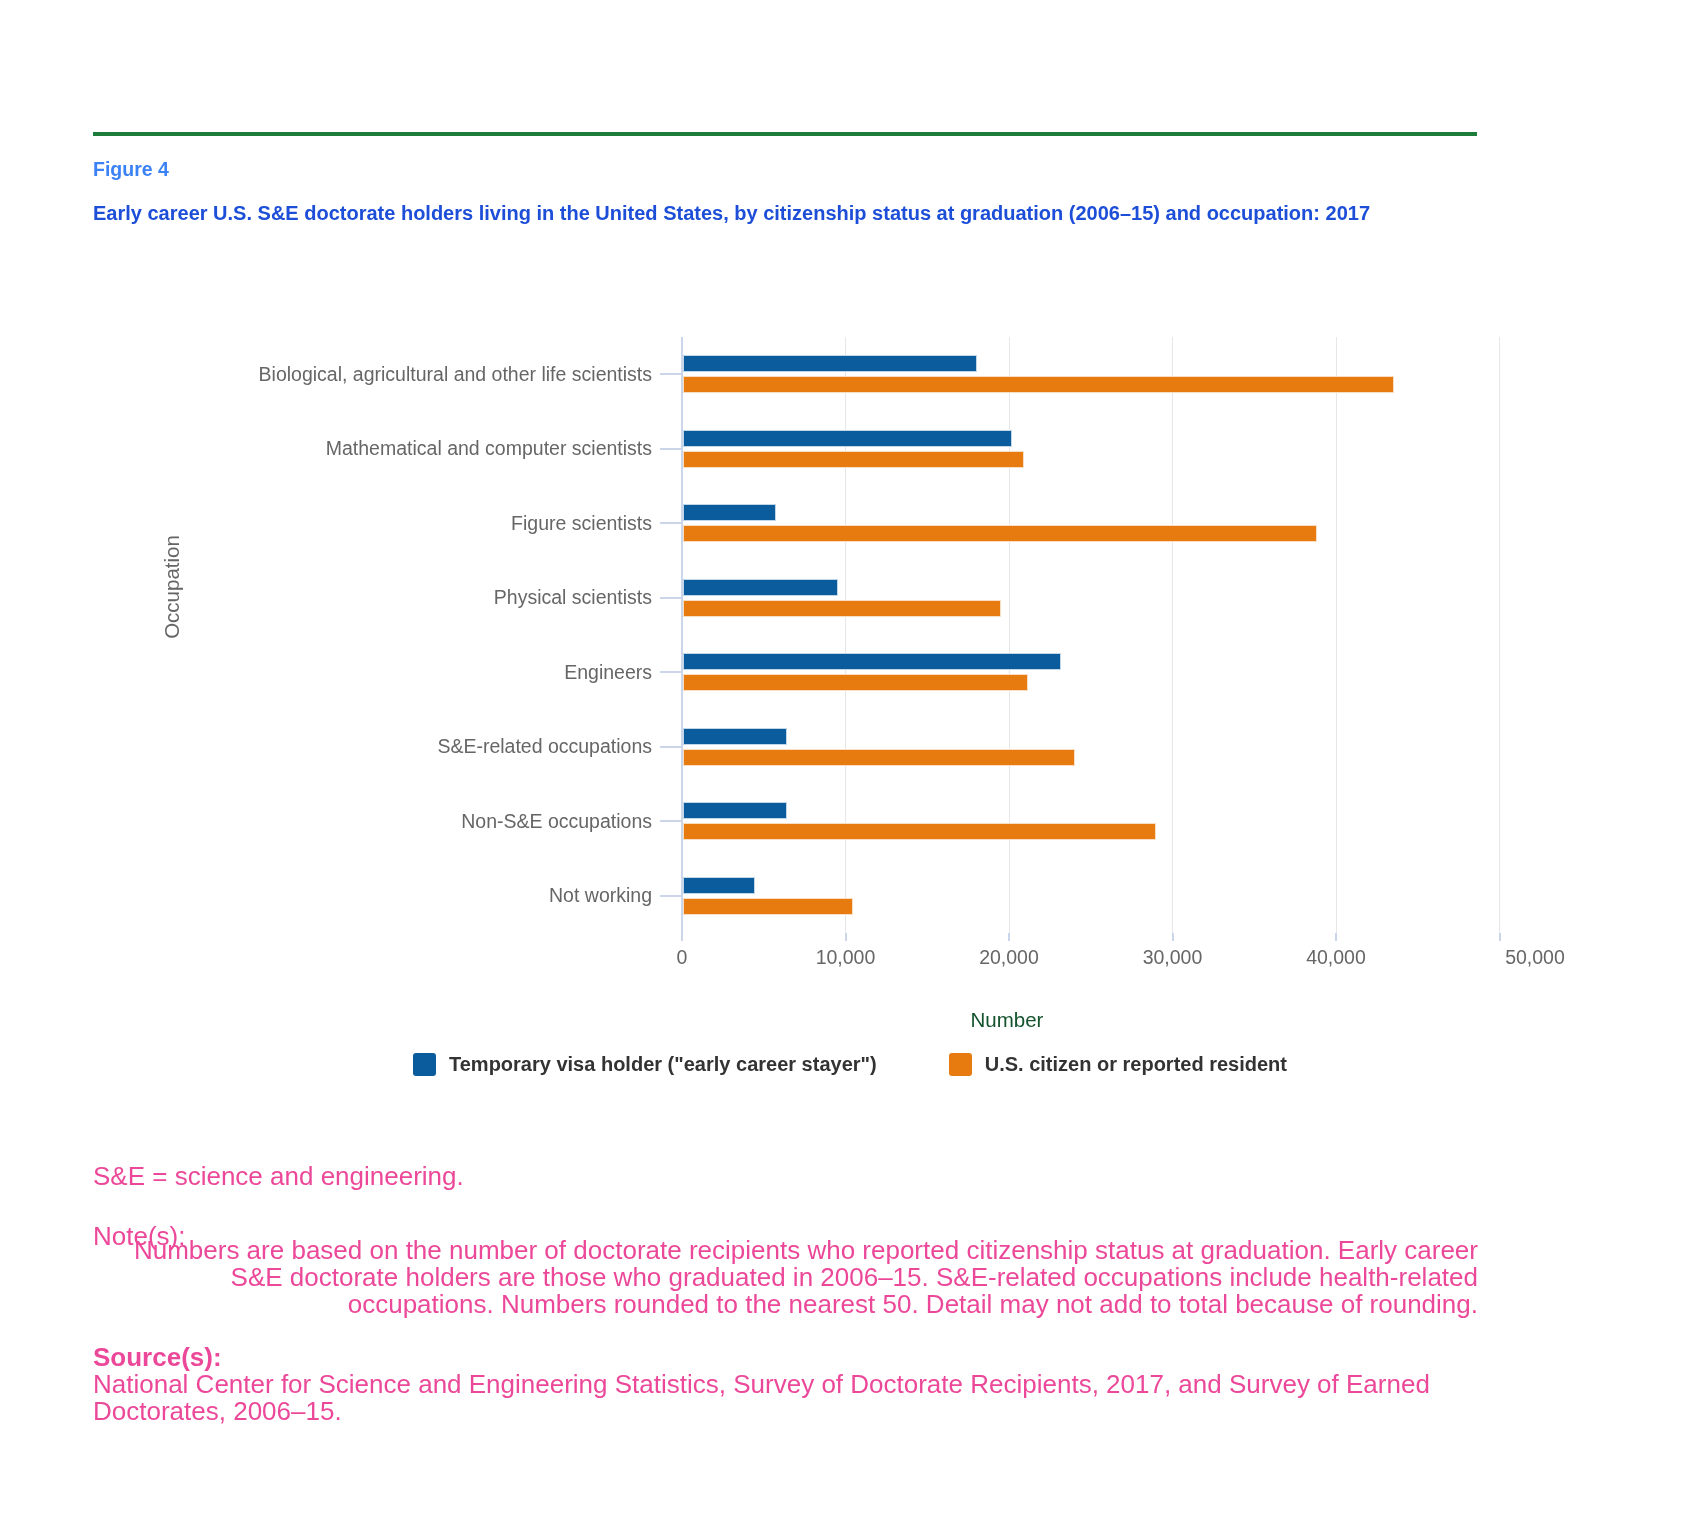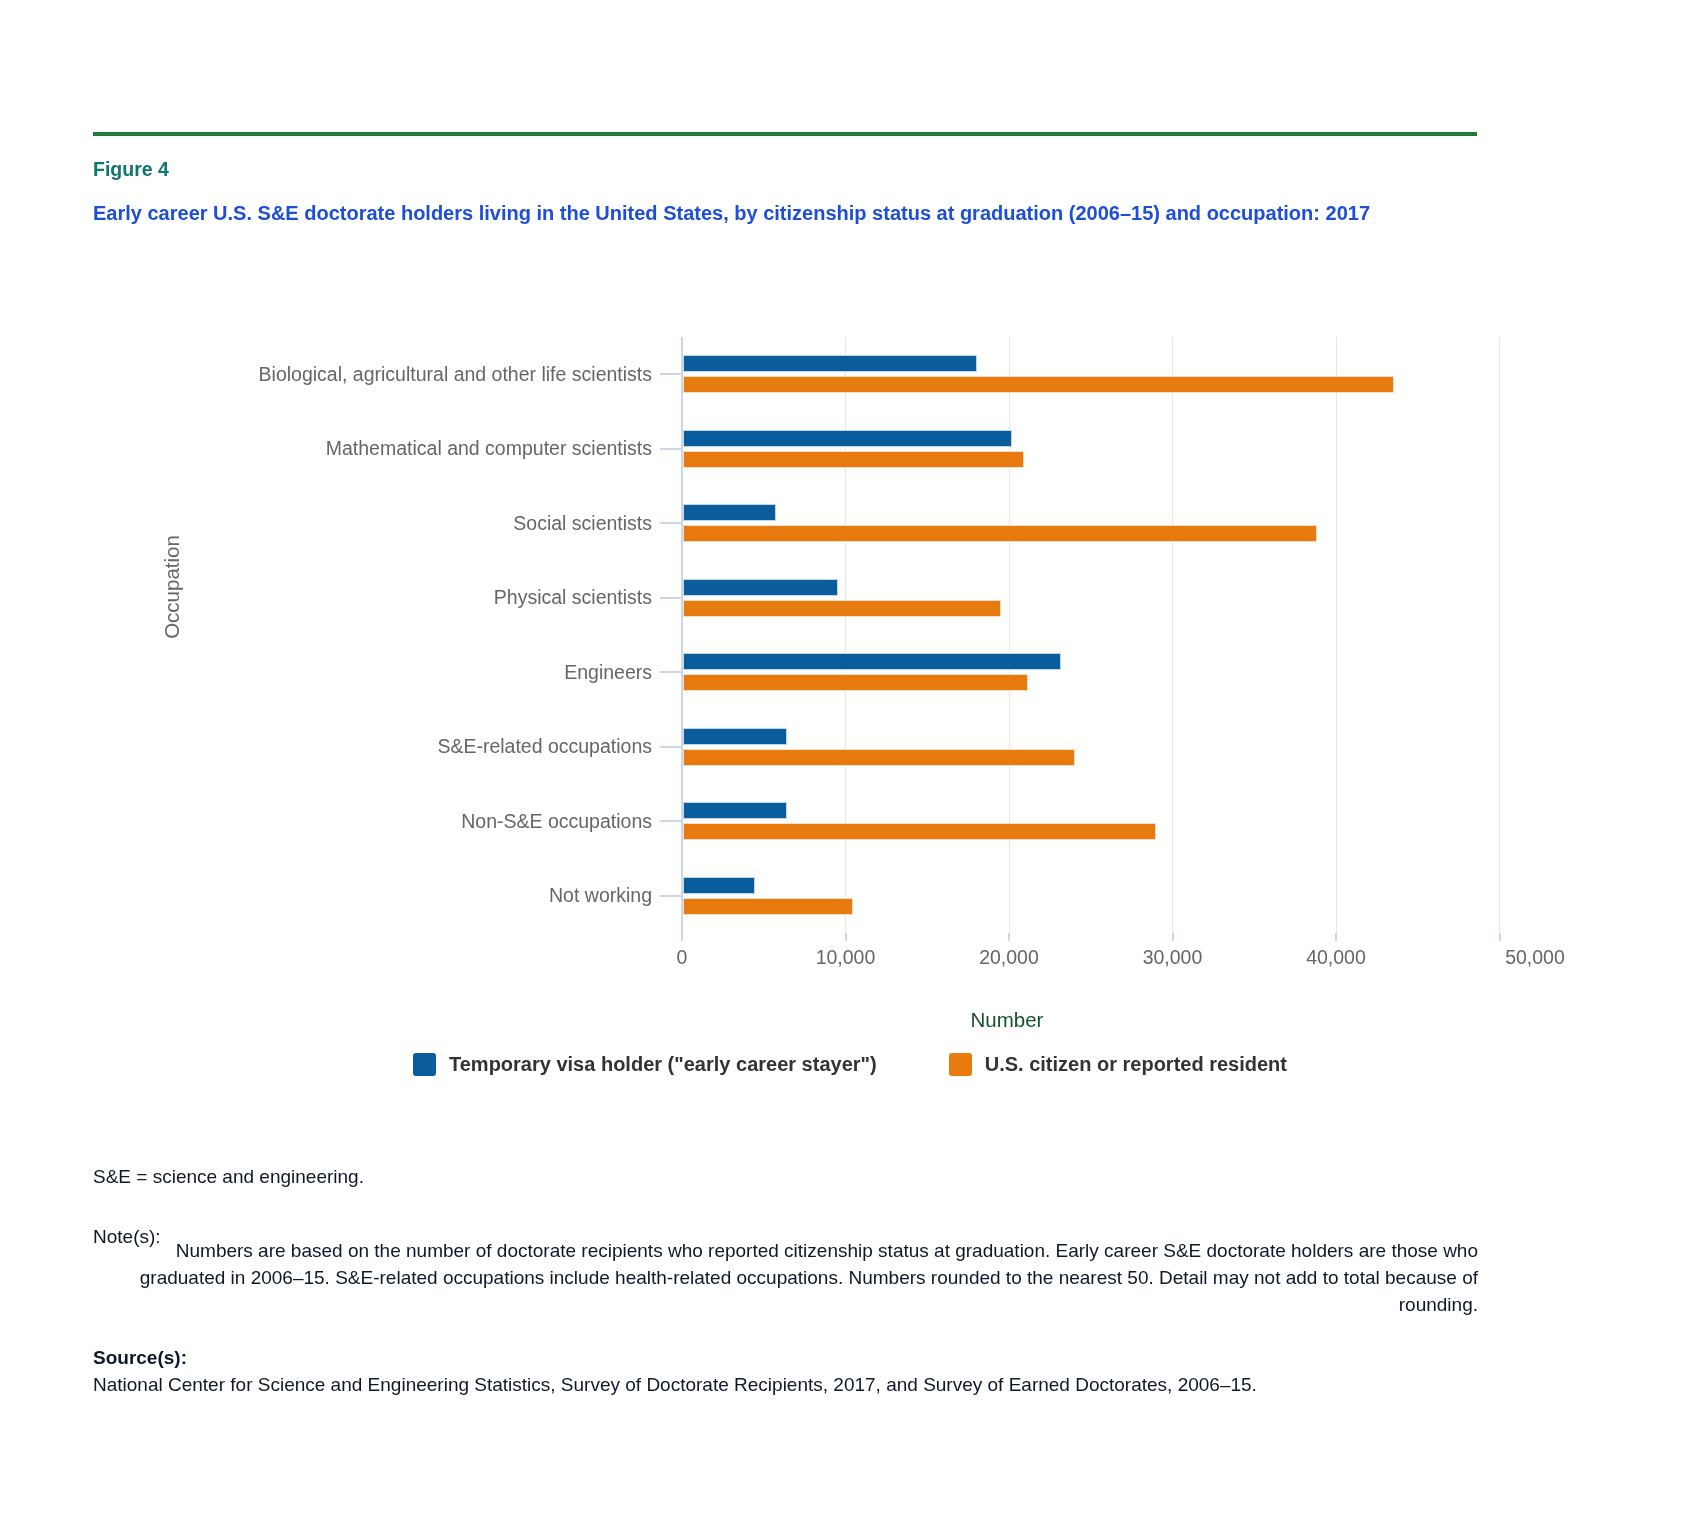--- a/index.html
+++ b/index.html
@@ -8,21 +8,21 @@
     font-family: "Liberation Sans", sans-serif; overflow: hidden;
   }
   .abs { position: absolute; }
   #header-text {
     left: 93px; top: 80px; font-size: 17.5px; font-weight: 700; color: #3c3c3c;
   }
   #green-divider {
     left: 93px; top: 132px; width: 1384px; height: 4px; background: #1e7c3b;
   }
   #figure-label {
-    left: 93px; top: 158px; font-size: 19.5px; font-weight: 700; color: #0f766e;
+    left: 93px; top: 158px; font-size: 19.5px; font-weight: 700; color: #3b82f6;
   }
   #figure-title {
     left: 93px; top: 198px; width: 1390px; font-size: 20px; font-weight: 700;
     color: #1d4ed8; line-height: 30px;
   }
   
   #chart-area { left: 0; top: 0; width: 1700px; height: 1515px; pointer-events: none; }
   .gridline { position: absolute; top: 337px; height: 596px; width: 1px; background: #e7e7e7; }
   .axis-line { position: absolute; top: 337px; height: 596px; width: 2px; background: #ccd6eb; }
   .category-tick { position: absolute; width: 22px; height: 2px; background: #ccd6eb; }
@@ -46,21 +46,21 @@
     font-size: 20.5px; color: #14532d; white-space: nowrap;
   }
   #legend {
     left: 0; top: 1053px; width: 1700px; display: flex; justify-content: center;
     align-items: center; gap: 72px;
   }
   .legend-item { display: flex; align-items: center; gap: 13px; }
   .legend-swatch { width: 23px; height: 23px; border-radius: 3px; }
   .legend-label { font-size: 20px; font-weight: 700; color: #333333; }
   
-  .footnote { left: 93px; width: 1385px; font-size: 19px; color: #0f172a; line-height: 27px; }
+  .footnote { left: 93px; width: 1385px; font-size: 26px; color: #ec4899; line-height: 27px; }
   #abbrev-note { top: 1163px; }
   #notes-heading { top: 1210px; font-weight: 400; margin-top: 13px; }
   #notes-body { top: 1237px; text-align: right; }
   #sources-heading { top: 1344px; font-weight: 700; }
   #sources-body { top: 1371px; }
 </style>
 </head>
 <body>
 
 <div id="page">
@@ -93,21 +93,21 @@
       <div class="bar" style="left: 683px; top: 355.25px; width: 294px; background: rgb(11, 92, 156);"></div>
       <div class="bar" style="left: 683px; top: 376.25px; width: 711px; background: rgb(232, 123, 16);"></div>
       <div class="category-label" style="top: 345.25px;">Biological, agricultural and other life scientists</div>
       <div class="category-tick" style="left: 660px; top: 447.75px;"></div>
       <div class="bar" style="left: 683px; top: 429.75px; width: 329px; background: rgb(11, 92, 156);"></div>
       <div class="bar" style="left: 683px; top: 450.75px; width: 341px; background: rgb(232, 123, 16);"></div>
       <div class="category-label" style="top: 419.75px;">Mathematical and computer scientists</div>
       <div class="category-tick" style="left: 660px; top: 522.25px;"></div>
       <div class="bar" style="left: 683px; top: 504.25px; width: 93px; background: rgb(11, 92, 156);"></div>
       <div class="bar" style="left: 683px; top: 525.25px; width: 634px; background: rgb(232, 123, 16);"></div>
-      <div class="category-label" style="top: 494.25px;">Social scientists</div>
+      <div class="category-label" style="top: 494.25px;">Figure scientists</div>
       <div class="category-tick" style="left: 660px; top: 596.75px;"></div>
       <div class="bar" style="left: 683px; top: 578.75px; width: 155px; background: rgb(11, 92, 156);"></div>
       <div class="bar" style="left: 683px; top: 599.75px; width: 318px; background: rgb(232, 123, 16);"></div>
       <div class="category-label" style="top: 568.75px;">Physical scientists</div>
       <div class="category-tick" style="left: 660px; top: 671.25px;"></div>
       <div class="bar" style="left: 683px; top: 653.25px; width: 378px; background: rgb(11, 92, 156);"></div>
       <div class="bar" style="left: 683px; top: 674.25px; width: 345px; background: rgb(232, 123, 16);"></div>
       <div class="category-label" style="top: 643.25px;">Engineers</div>
       <div class="category-tick" style="left: 660px; top: 745.75px;"></div>
       <div class="bar" style="left: 683px; top: 727.75px; width: 104px; background: rgb(11, 92, 156);"></div>

